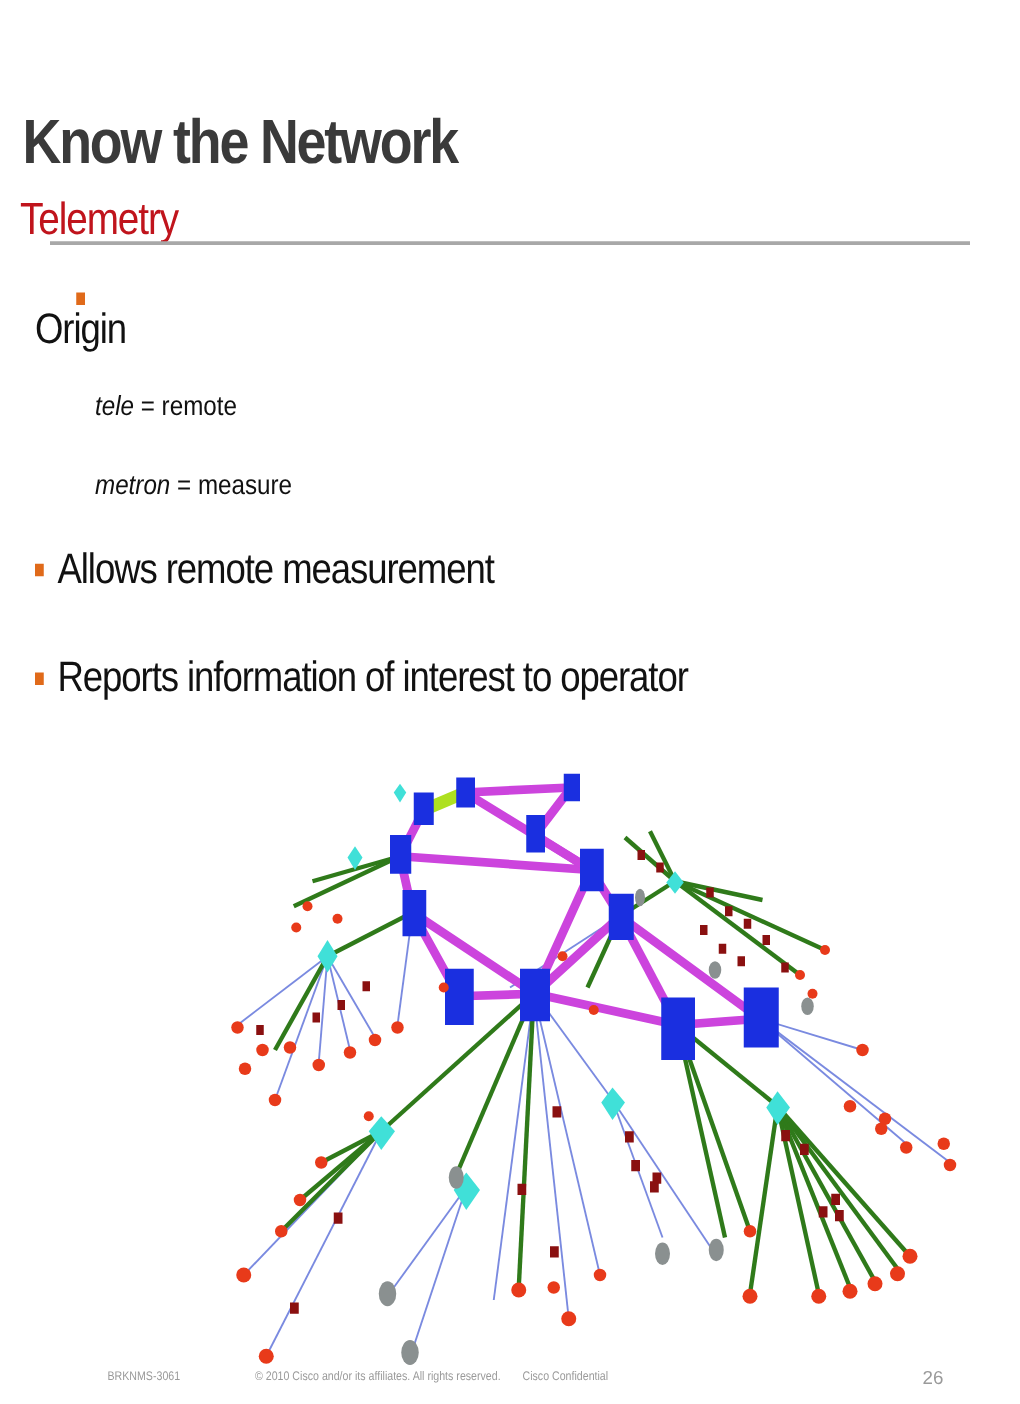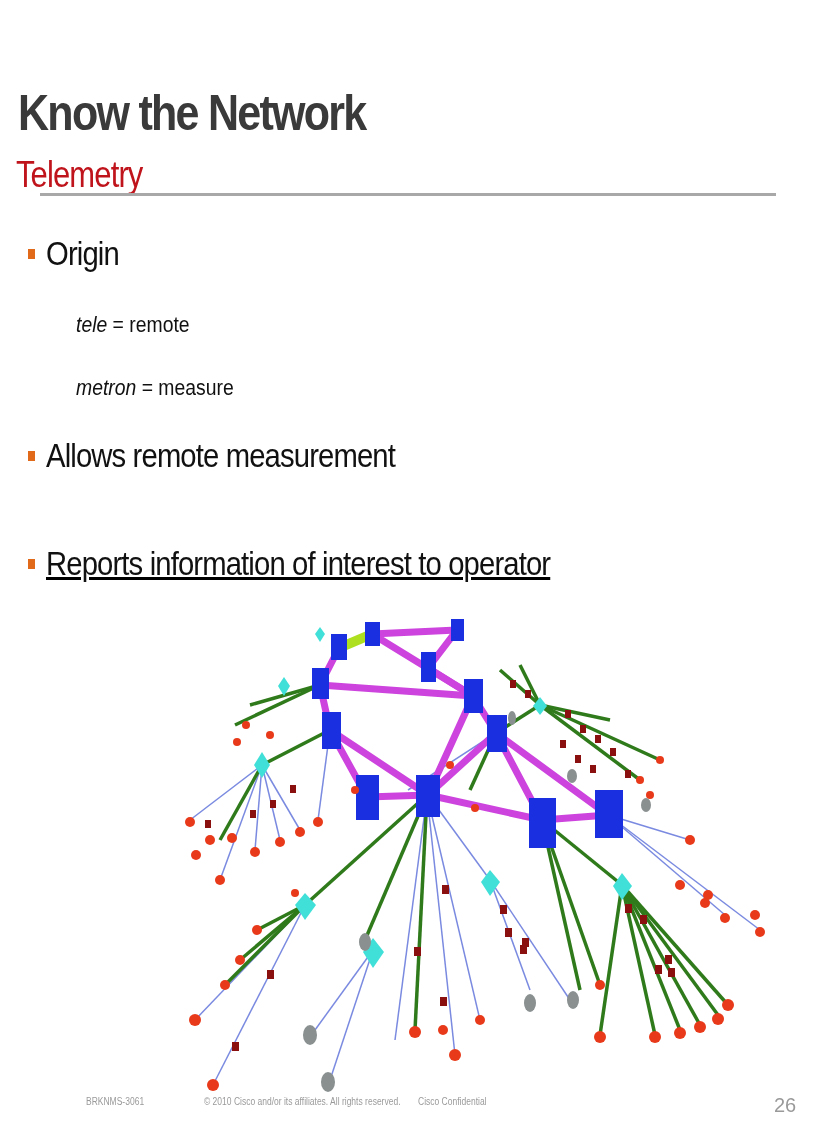--- a/index.html
+++ b/index.html
@@ -22,41 +22,41 @@
     position:absolute; left:40px; top:193px; width:736px; height:3px;
     background:#a8a8a8;
   }
   .bullet-row { position:absolute; left:28px; display:flex; align-items:center; white-space:nowrap; }
   .bullet-sq { width:7px; height:10px; background:#e06a1a; margin-right:11px; }
   .bullet-text { font-size:34px; color:#111; letter-spacing:-1px; transform:scaleX(0.86); transform-origin:left center; }
   .sub-row { position:absolute; left:76px; font-size:22px; color:#111; white-space:nowrap; transform:scaleX(0.88); transform-origin:left center; }
   .sub-row i { font-style:italic; }
   .diagram { position:absolute; left:170px; top:595px; width:620px; height:500px; }
   .footer { position:absolute; top:1096px; font-size:10px; color:#9a9a9a; white-space:nowrap; transform:scaleX(0.85); transform-origin:left top; }
-  .page-num { position:absolute; left:774px; top:1094px; font-size:20px; color:#9a9a9a; }
+  .page-num { position:absolute; left:738px; top:1094px; font-size:15px; color:#9a9a9a; }
 </style>
 </head>
 <body>
 
 <div class="title">Know the Network</div>
 <div class="subtitle">Telemetry</div>
 <div class="divider"></div>
 
-<div class="bullet-row" style="top:234px;">
+<div class="bullet-row" style="top:234px;flex-direction:column;">
   <span class="bullet-sq"></span>
   <span class="bullet-text">Origin</span>
 </div>
 <div class="sub-row" style="top:312px;"><i>tele</i><span> = remote</span></div>
 <div class="sub-row" style="top:375px;"><i>metron</i><span> = measure</span></div>
 
 <div class="bullet-row" style="top:436px;text-align:right;">
   <span class="bullet-sq"></span>
   <span class="bullet-text">Allows remote measurement</span>
 </div>
-<div class="bullet-row" style="top:544px;text-decoration:underline;">
+<div class="bullet-row" style="top:523px;">
   <span class="bullet-sq"></span>
   <span class="bullet-text">Reports information of interest to operator</span>
 </div>
 
 <svg class="diagram" viewBox="170 595 620 500" xmlns="http://www.w3.org/2000/svg">
   <g stroke="#7a8ae0" stroke-width="1.5" fill="none">
     <line x1="427" y1="795" x2="455" y2="1055"></line>
       <line x1="427" y1="795" x2="480" y2="1020"></line>
     <line x1="427" y1="795" x2="395" y2="1040"></line>
       <line x1="373" y1="950" x2="315" y2="1030"></line>

